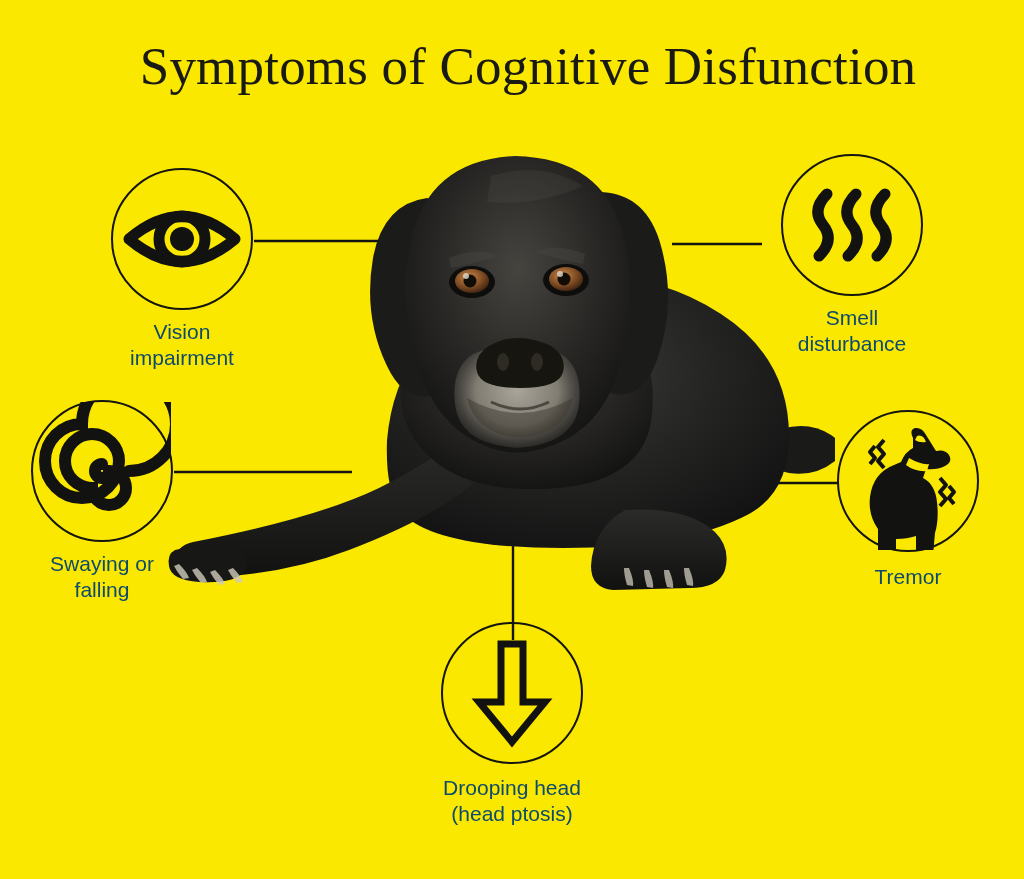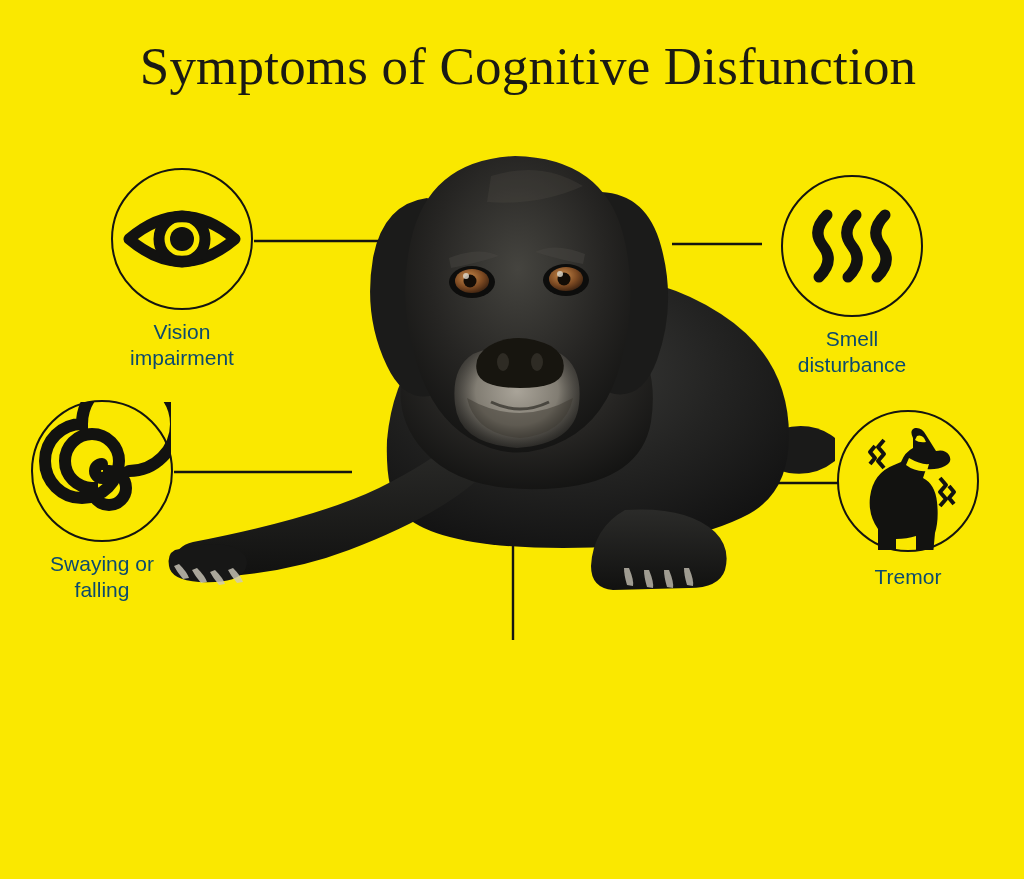--- a/index.html
+++ b/index.html
@@ -81,21 +81,21 @@
     margin-top: 9px;
     font-family: "Liberation Sans", sans-serif;
     font-size: 21px;
     line-height: 26px;
     color: #0c4a6e;
     white-space: pre-line;
   }
 
   
   #node-vision        { left: 92px;  top: 168px; }
-  #node-smell         { left: 762px; top: 175px; }
+  #node-smell         { left: 762px; top: 154px; }
   #node-swaying       { left: 12px;  top: 400px; }
   #node-tremor        { left: 818px; top: 410px; }
   #node-drooping      { left: 422px; top: 622px; }
 
   #node-tremor .symptom-label { margin-top: 12px; }
   #node-drooping .symptom-label { margin-top: 11px; }
 </style>
 </head>
 <body>
 
@@ -270,14 +270,23 @@
                  a17 17 0 1 1 -17 17
                  a27 27 0 1 1 27 -27
                  a37 37 0 1 1 -37 -37
                  a47 47 0 1 1 47 47"></path>
       </svg>
     </div>
     <div class="symptom-label">Swaying or
 falling</div>
   </div>
 
+  <div class="symptom-node" id="node-drooping">
+    <div class="symptom-circle">
+      <svg width="138" height="138" viewBox="0 0 138 138">
+        <path fill="none" stroke="#121210" stroke-width="7" stroke-linejoin="miter" d="M58 20 L80 20 L80 78 L102 78 L69 118 L36 78 L58 78 Z"></path>
+      </svg>
+    </div>
+    <div class="symptom-label">Drooping head
+(head ptosis)</div>
+  </div>
 
 </div>
 
 </body></html>

